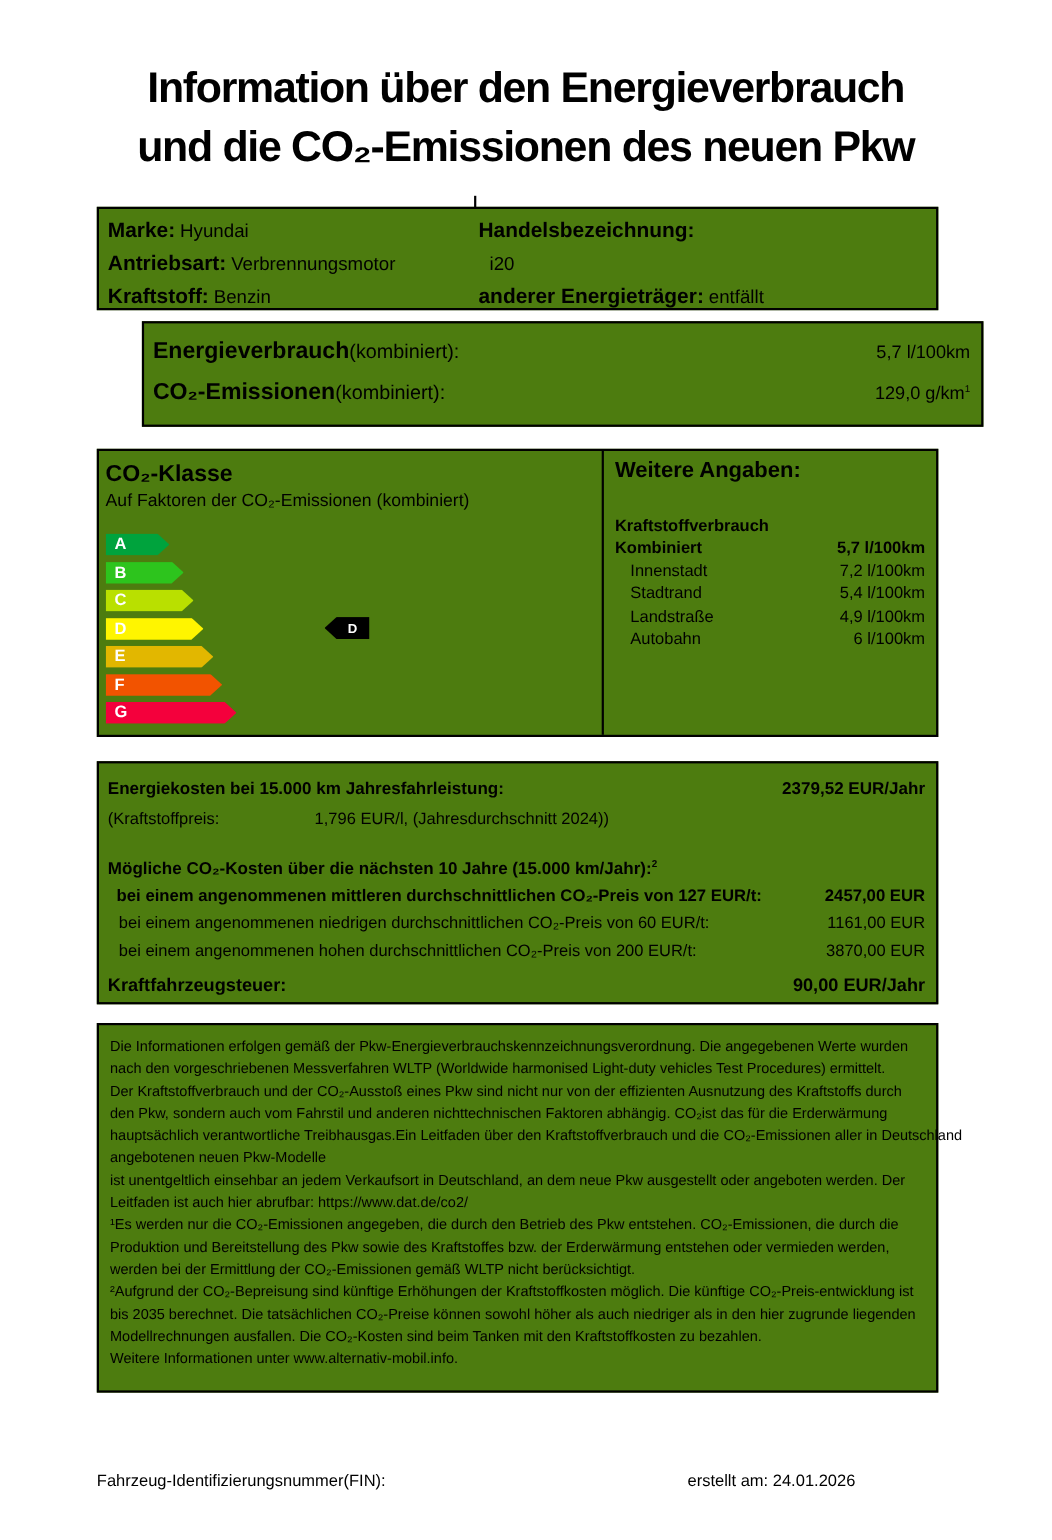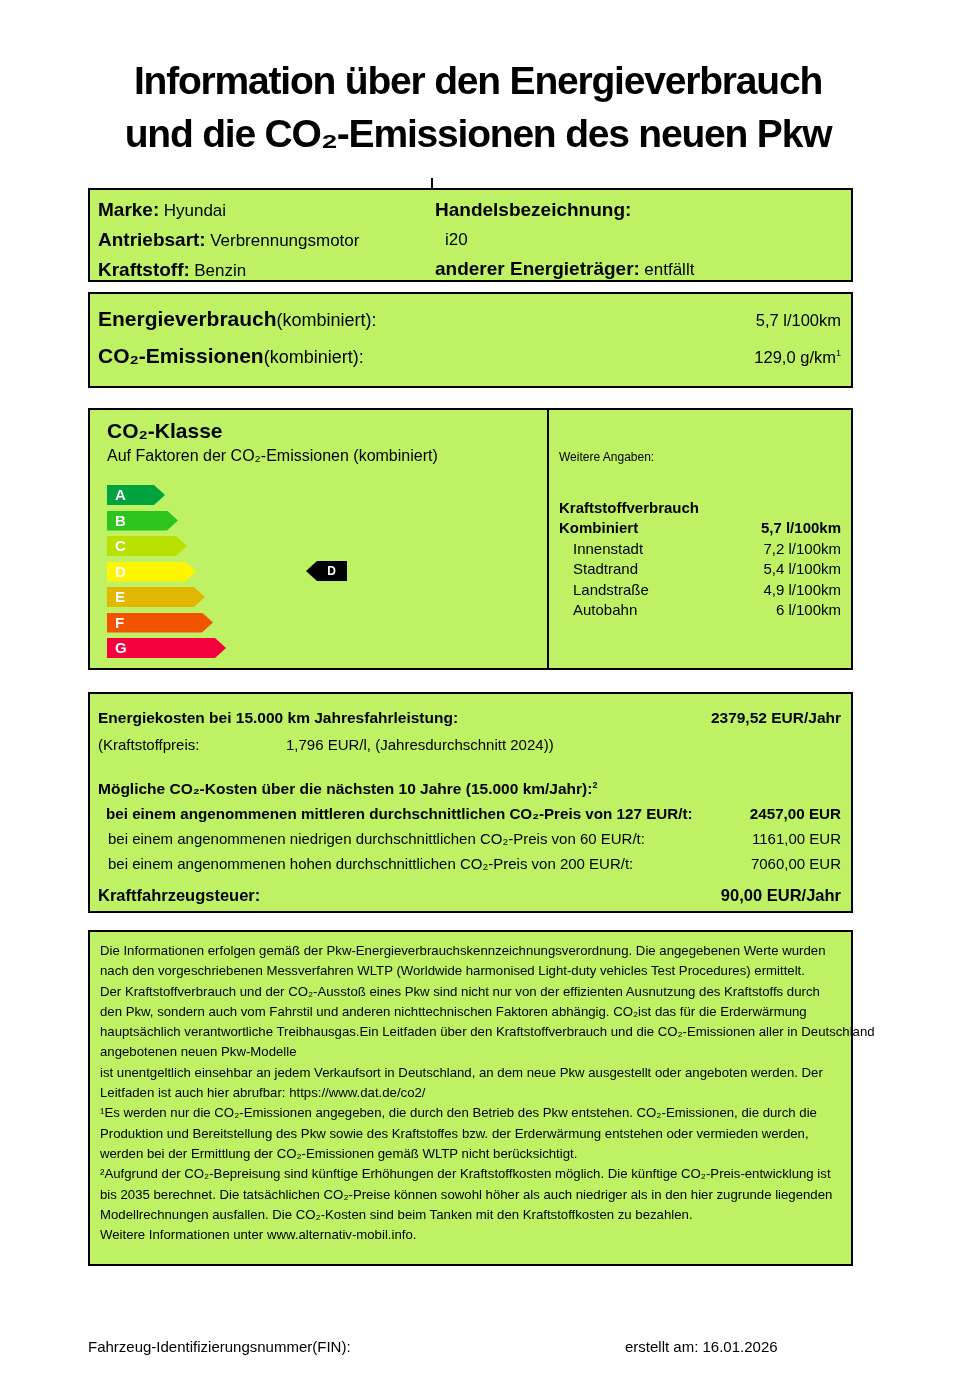--- a/index.html
+++ b/index.html
@@ -15,62 +15,62 @@
   
   .title {
     position:absolute; top:54px; left:0; width:956px;
     text-align:center; font-weight:bold;
     font-size:39px; line-height:53px; letter-spacing:-1.2px;
   }
 
   
   .box {
     position:absolute; left:88px; width:765px;
-    border:2px solid #000; background:#bef264;
+    border:2px solid #000; background:#4d7c0f;
   }
 
   
   .box-vehicle { top:188px; height:94px; display:flex; padding:5px 0 0 8px; }
   .box-vehicle .tick { position:absolute; left:341px; top:-12px; width:2px; height:12px; background:#000; }
   .vcol-left  { width:337px; }
   .vcol-right { flex:1; }
   .vrow { line-height:29px; white-space:nowrap; }
   .vlabel { font-weight:bold; font-size:19px; }
   .vvalue { font-size:17px; }
   .vindent { padding-left:10px; }
 
   
-  .box-consumption { top:292px; height:96px; padding:8px 10px 0 8px; }
+  .box-consumption { top:292px; height:96px; padding:8px 10px 0 8px;margin-left:41px; }
   .crow { display:flex; justify-content:space-between; align-items:baseline; line-height:33px; }
   .clabel-strong { font-weight:bold; font-size:21px; }
   .clabel-suffix { font-size:18px; }
   .cvalue { font-size:16.5px; }
   .cvalue sup { font-size:9px; }
 
   
   .box-class { top:408px; height:262px; display:flex; }
-  .class-left { width:459px; border-right:2px solid #000; padding:8px 0 0 17px; position:relative; }
+  .class-left { width:459px; border-right:2px solid #000; padding:8px 0 0 6px; position:relative; }
   .class-right { flex:1; padding:8px 10px 0 10px; }
   .class-title { font-weight:bold; font-size:21px; line-height:26px; }
   .class-sub { font-size:16px; line-height:24px; }
   .scale { position:relative; margin-top:17px; width:430px; }
   .arrow {
     height:20px; margin-bottom:5.5px;
     clip-path:polygon(0 0, calc(100% - 11px) 0, 100% 50%, calc(100% - 11px) 100%, 0 100%);
     color:#fff; font-weight:bold; font-size:15px; line-height:20px;
     padding-left:8px;
   }
   .marker {
     position:absolute; left:199px; top:76px;
     width:41px; height:20px; background:#000;
     clip-path:polygon(0 50%, 11px 0, 100% 0, 100% 100%, 11px 100%);
     color:#fff; font-weight:bold; font-size:12px; line-height:20px;
     text-align:center; padding-left:10px;
   }
-  .wa-title { font-weight:normal; font-size:12px; line-height:20px;margin-top:29px; }
+  .wa-title { font-weight:bold; font-size:20px; line-height:20px; }
   .wa-section { font-weight:bold; font-size:15px; line-height:20px; margin-top:31px; }
   .wa-row { display:flex; justify-content:space-between; font-size:15px; line-height:20.5px; }
   .wa-row.bold { font-weight:bold; }
   .wa-indent { padding-left:14px; }
 
   
   .box-costs { top:692px; height:221px; padding:10px 10px 0 8px; }
   .cost-row { display:flex; justify-content:space-between; align-items:baseline; white-space:nowrap; }
   .cost-main { font-weight:bold; font-size:15.5px; line-height:27px; }
   .cost-fuel { font-size:15px; line-height:27px; display:flex; }
@@ -195,21 +195,21 @@
     <div class="cost-row cost-sub bold">
       <span>bei einem angenommenen mittleren durchschnittlichen CO₂-Preis von  127 EUR/t:</span>
       <span>2457,00 EUR</span>
     </div>
     <div class="cost-row cost-sub">
       <span>bei einem angenommenen niedrigen durchschnittlichen CO₂-Preis von  60 EUR/t:</span>
       <span>1161,00 EUR</span>
     </div>
     <div class="cost-row cost-sub">
       <span>bei einem angenommenen hohen durchschnittlichen CO₂-Preis von  200 EUR/t:</span>
-      <span>7060,00 EUR</span>
+      <span>3870,00 EUR</span>
     </div>
     <div class="cost-row cost-tax">
       <span>Kraftfahrzeugsteuer:</span>
       <span>90,00 EUR/Jahr</span>
     </div>
   </div>
 
   <div class="box box-legal">
     <div class="legal-line">Die Informationen erfolgen gemäß der Pkw-Energieverbrauchskennzeichnungsverordnung. Die angegebenen Werte wurden</div>
     <div class="legal-line">nach den vorgeschriebenen Messverfahren WLTP (Worldwide harmonised Light-duty vehicles Test Procedures) ermittelt.</div>
@@ -223,16 +223,16 @@
     <div class="legal-line">Produktion und Bereitstellung des Pkw sowie des Kraftstoffes bzw. der Erderwärmung entstehen oder vermieden werden,</div>
     <div class="legal-line">werden bei der Ermittlung der CO₂-Emissionen gemäß WLTP nicht berücksichtigt.</div>
     <div class="legal-line">²Aufgrund der CO₂-Bepreisung sind künftige Erhöhungen der Kraftstoffkosten möglich. Die künftige CO₂-Preis-entwicklung ist</div>
     <div class="legal-line">bis 2035 berechnet. Die tatsächlichen CO₂-Preise können sowohl höher als auch niedriger als in den hier zugrunde liegenden</div>
     <div class="legal-line">Modellrechnungen ausfallen. Die CO₂-Kosten sind beim Tanken mit den Kraftstoffkosten zu bezahlen.</div>
     <div class="legal-line">Weitere Informationen unter www.alternativ-mobil.info.</div>
   </div>
 
   <div class="footer">
     <span class="fin">Fahrzeug-Identifizierungsnummer(FIN):</span>
-    <span class="created">erstellt am: 16.01.2026</span>
+    <span class="created">erstellt am: 24.01.2026</span>
   </div>
 
 </div>
 
 </body></html>

